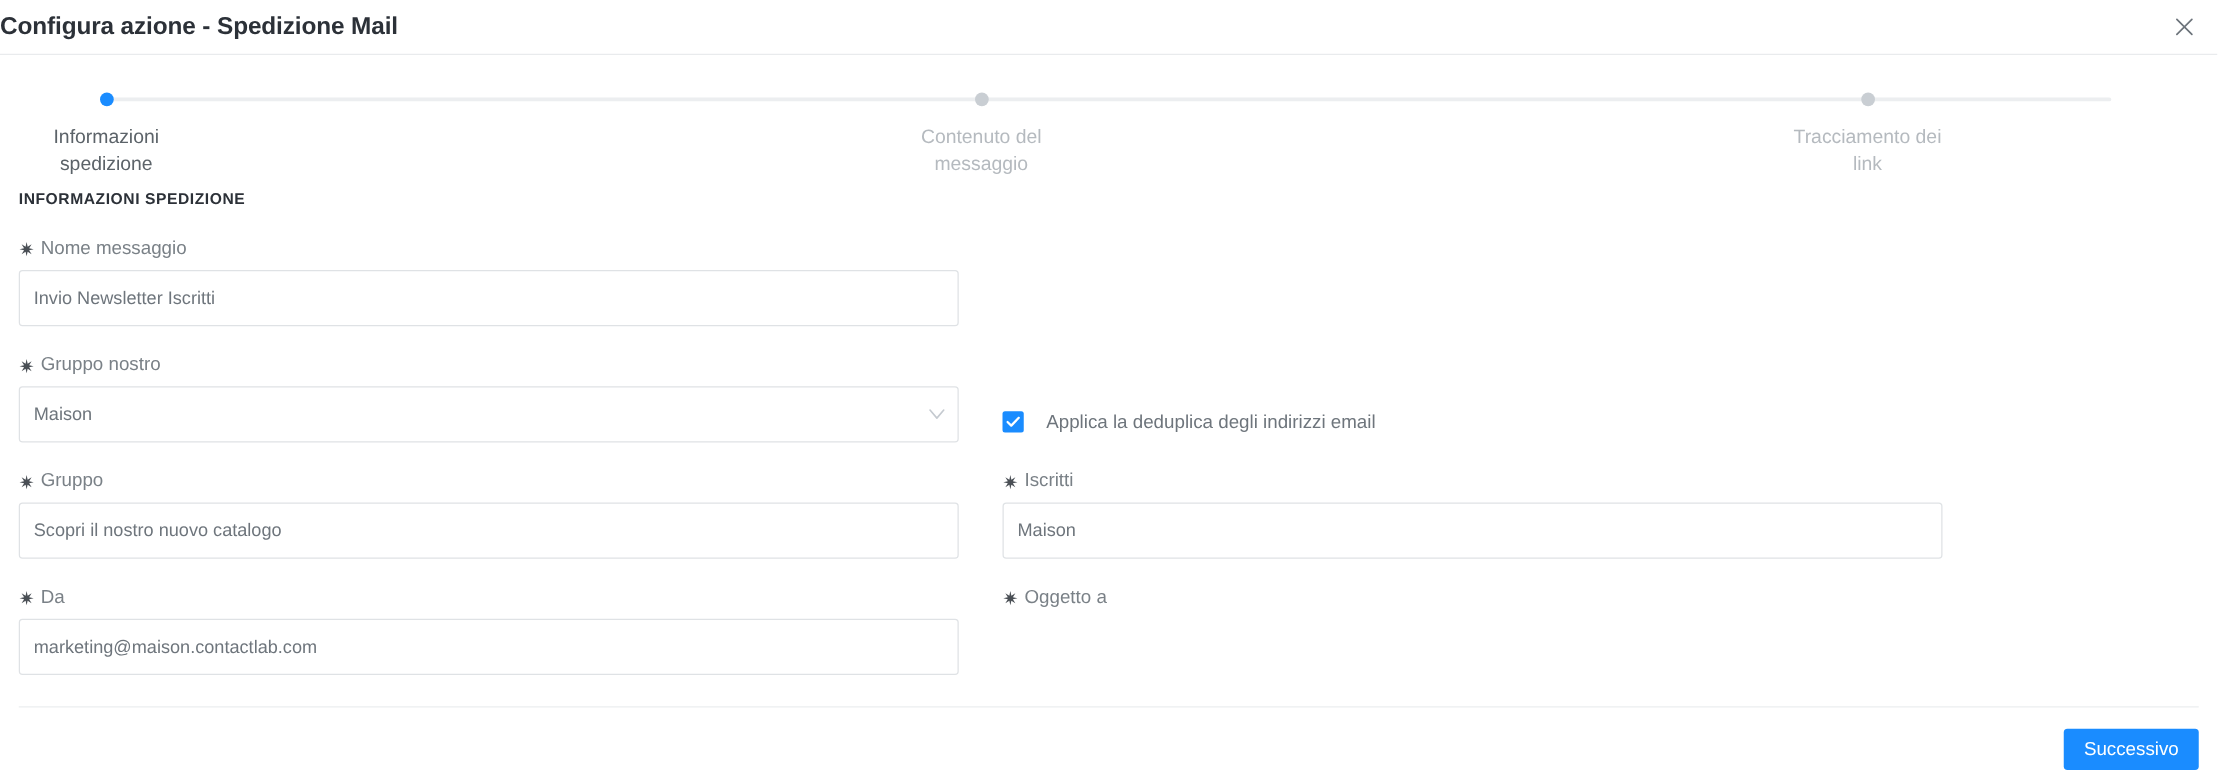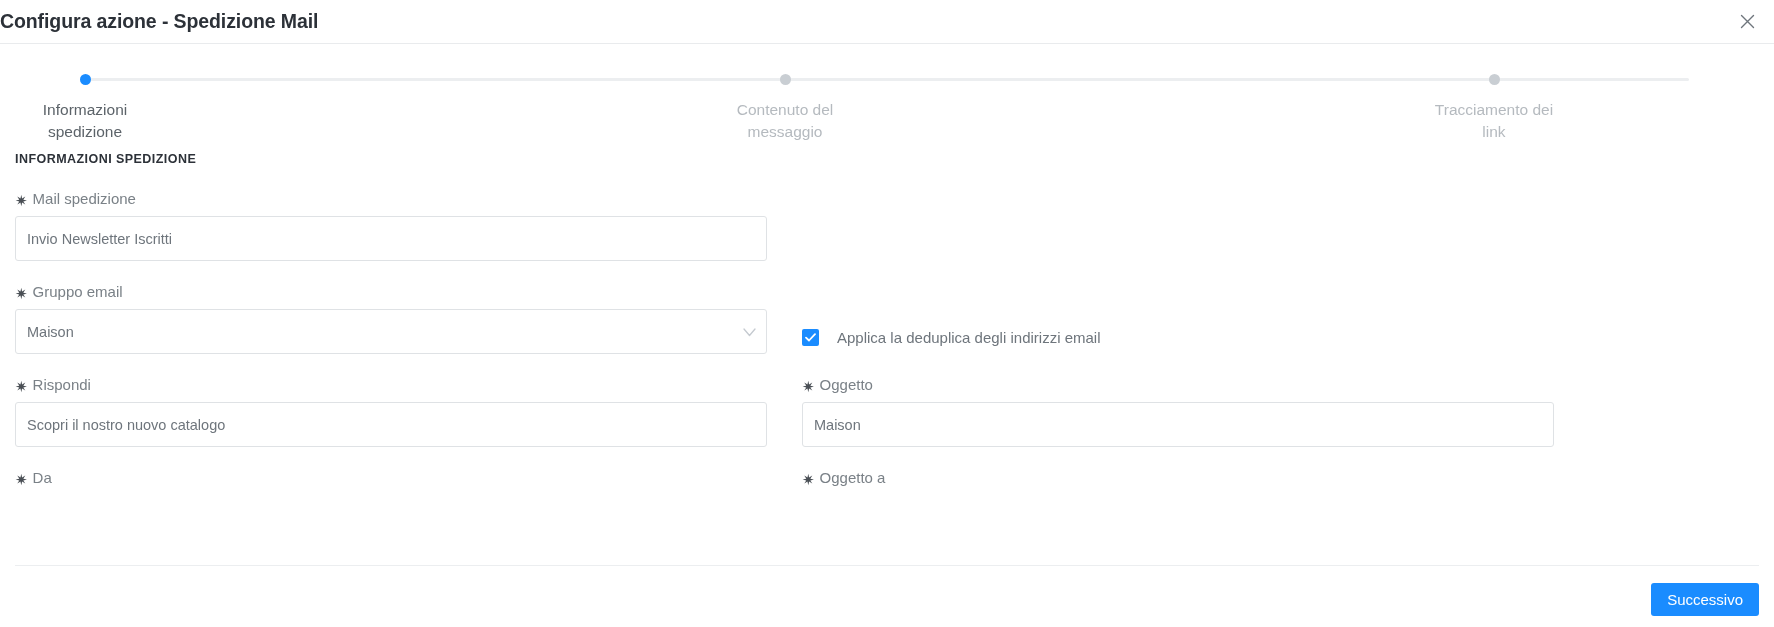--- a/index.html
+++ b/index.html
@@ -263,32 +263,32 @@
   </div>
 
   <div class="form-body">
 
     <div class="section-title">INFORMAZIONI SPEDIZIONE</div>
 
     <div class="form-row">
       <div class="form-col">
         <div class="field-label">
           <span class="req-star">✷</span>
-          <span>Mail spedizione</span>
+          <span>Nome messaggio</span>
         </div>
         <input class="text-input" type="text" readonly="" value="Invio Newsletter Iscritti" style="">
       </div>
       <div class="form-col"></div>
     </div>
 
     <div class="form-row">
       <div class="form-col">
         <div class="field-label">
           <span class="req-star">✷</span>
-          <span>Gruppo email</span>
+          <span>Gruppo nostro</span>
         </div>
         <div class="select-wrap">
           <input class="text-input" type="text" readonly="" value="Maison" style="">
           <span class="chevron">
             <svg width="13" height="9" viewBox="0 0 13 9" aria-hidden="true">
               <path d="M1 1 L6.5 7.5 L12 1" fill="none" stroke="#c5cad0" stroke-width="1.3" stroke-linecap="round" stroke-linejoin="round"></path>
             </svg>
           </span>
         </div>
       </div>
@@ -301,39 +301,40 @@
           </span>
           <span class="check-label">Applica la deduplica degli indirizzi email</span>
         </div>
       </div>
     </div>
 
     <div class="form-row">
       <div class="form-col">
         <div class="field-label">
           <span class="req-star">✷</span>
-          <span>Rispondi</span>
+          <span>Gruppo</span>
         </div>
         <input class="text-input" type="text" readonly="" value="Scopri il nostro nuovo catalogo" style="">
       </div>
       <div class="form-col">
         <div class="field-label">
           <span class="req-star">✷</span>
-          <span>Oggetto</span>
+          <span>Iscritti</span>
         </div>
         <input class="text-input" type="text" readonly="" value="Maison" style="">
       </div>
     </div>
 
     <div class="form-row">
       <div class="form-col">
         <div class="field-label">
           <span class="req-star">✷</span>
           <span>Da</span>
         </div>
+        <input class="text-input" type="text" readonly="" value="marketing@maison.contactlab.com" style="">
       </div>
       <div class="form-col">
         <div class="field-label">
           <span class="req-star">✷</span>
           <span>Oggetto a</span>
         </div>
       </div>
     </div>
 
   </div>

